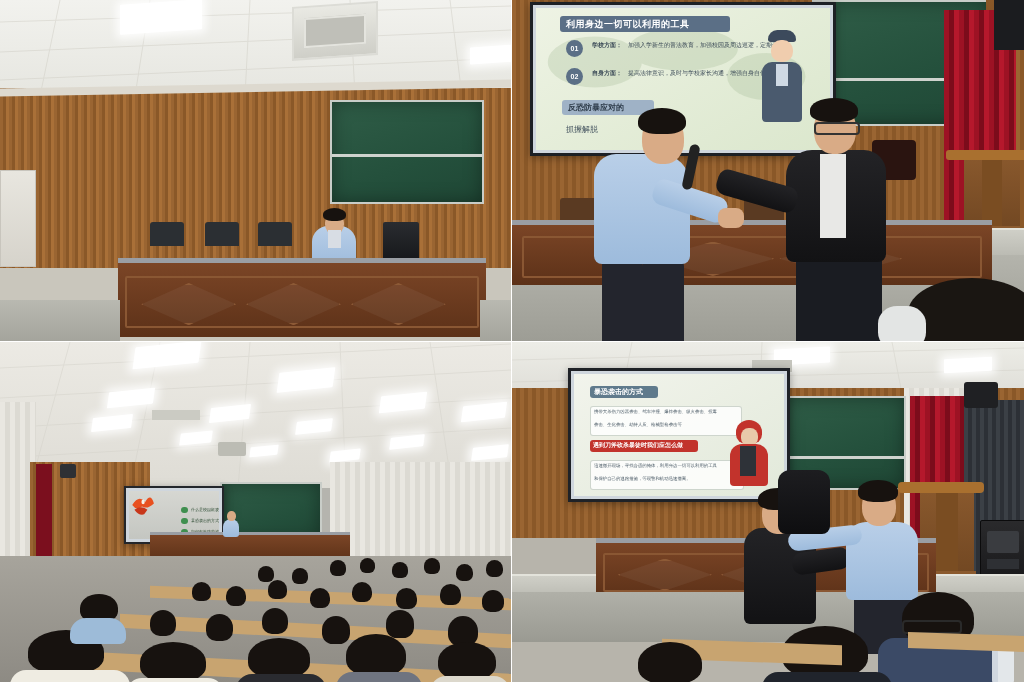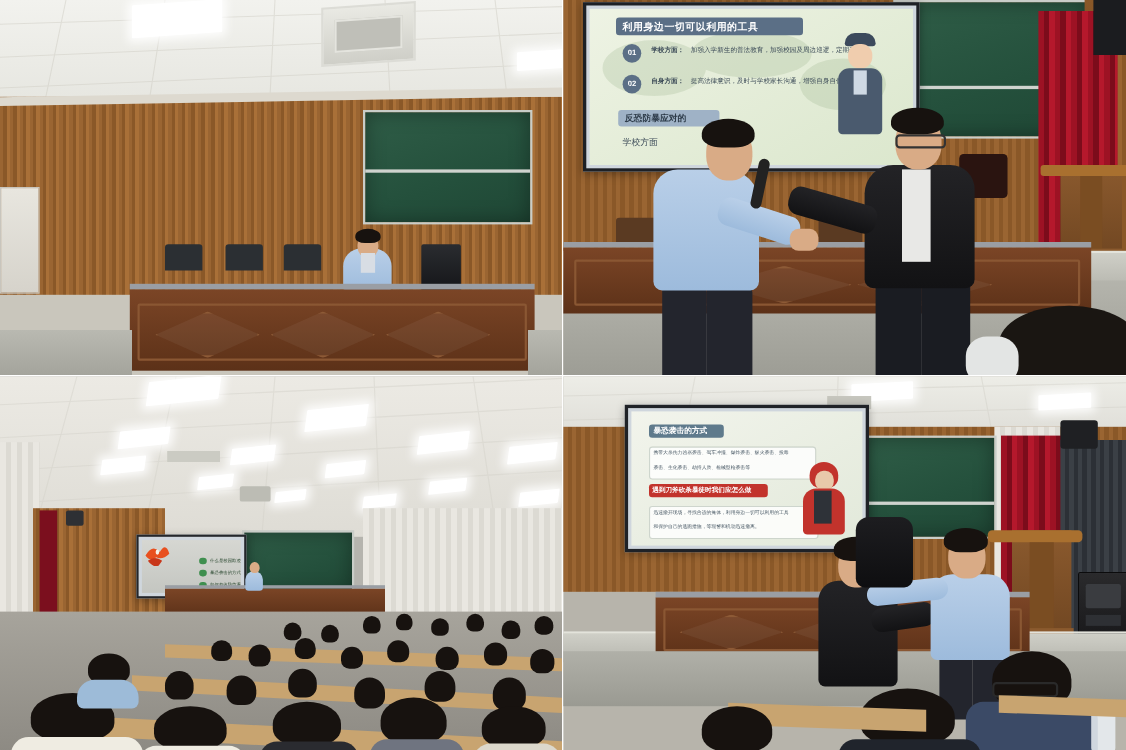--- a/index.html
+++ b/index.html
@@ -147,21 +147,21 @@
         <div class="numcircle" style="left:30px;top:32px;width:17px;height:17px;font-size:7px;">01</div>
         <div class="txtline" style="left:56px;top:33px;font-size:6px;font-weight:700;">学校方面：</div>
         <div class="txtline" style="left:92px;top:33px;font-size:6px;width:150px;">加强入学新生的普法教育，加强校园及周边巡逻，定期开展学生谈心活动。</div>
 
         <div class="numcircle" style="left:30px;top:60px;width:17px;height:17px;font-size:7px;">02</div>
         <div class="txtline" style="left:56px;top:61px;font-size:6px;font-weight:700;">自身方面：</div>
         <div class="txtline" style="left:92px;top:61px;font-size:6px;width:150px;">提高法律意识，及时与学校家长沟通，增强自身自信心，锻炼身体，学习一些简单的防身技巧。</div>
 
         <div class="bar" style="left:26px;top:92px;width:92px;height:15px;background:#9fb2c6;"></div>
         <div style="position:absolute;left:32px;top:94px;font-size:8px;color:#2c3a48;font-weight:700;white-space:nowrap;">反恐防暴应对的</div>
-        <div style="position:absolute;left:30px;top:116px;font-size:8px;color:#44535f;white-space:nowrap;">学校方面</div>
+        <div style="position:absolute;left:30px;top:116px;font-size:8px;color:#44535f;white-space:nowrap;">抓握解脱</div>
 
         <div style="position:absolute;right:22px;top:22px;width:52px;height:100px;">
           <div style="position:absolute;left:12px;top:0;width:28px;height:12px;background:#3c4a5c;border-radius:10px 10px 3px 3px;"></div>
           <div style="position:absolute;left:15px;top:10px;width:22px;height:22px;background:#f0cdae;border-radius:45%;"></div>
           <div style="position:absolute;left:6px;top:32px;width:40px;height:60px;background:#4a5a6e;border-radius:10px 10px 4px 4px;"></div>
           <div style="position:absolute;left:20px;top:34px;width:12px;height:22px;background:#cfd9e4;"></div>
         </div>
       </div>
     </div>
 

